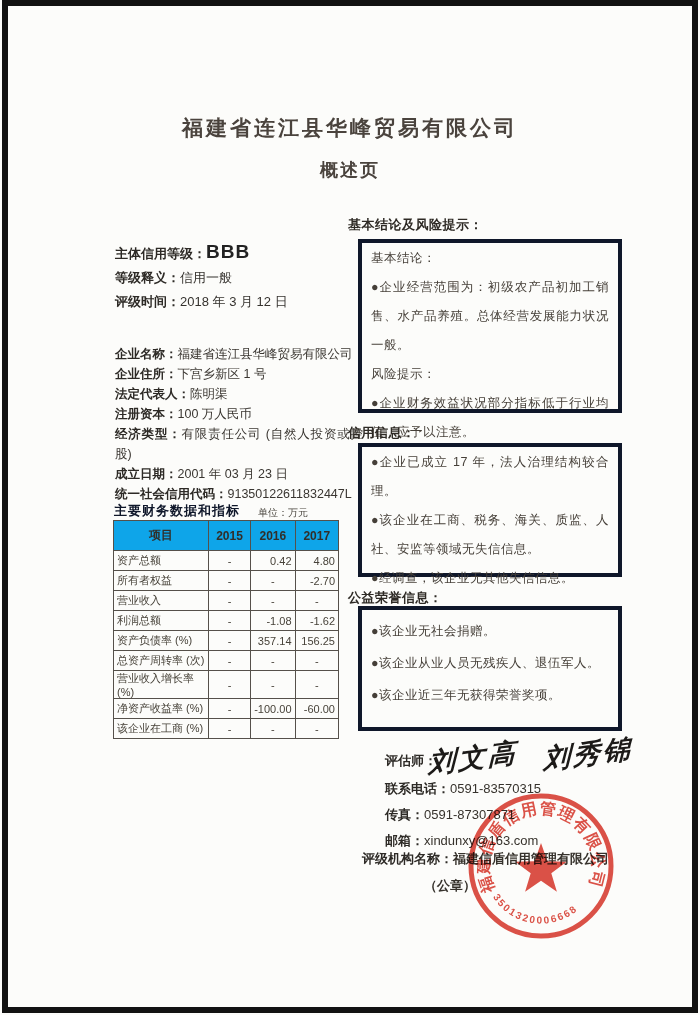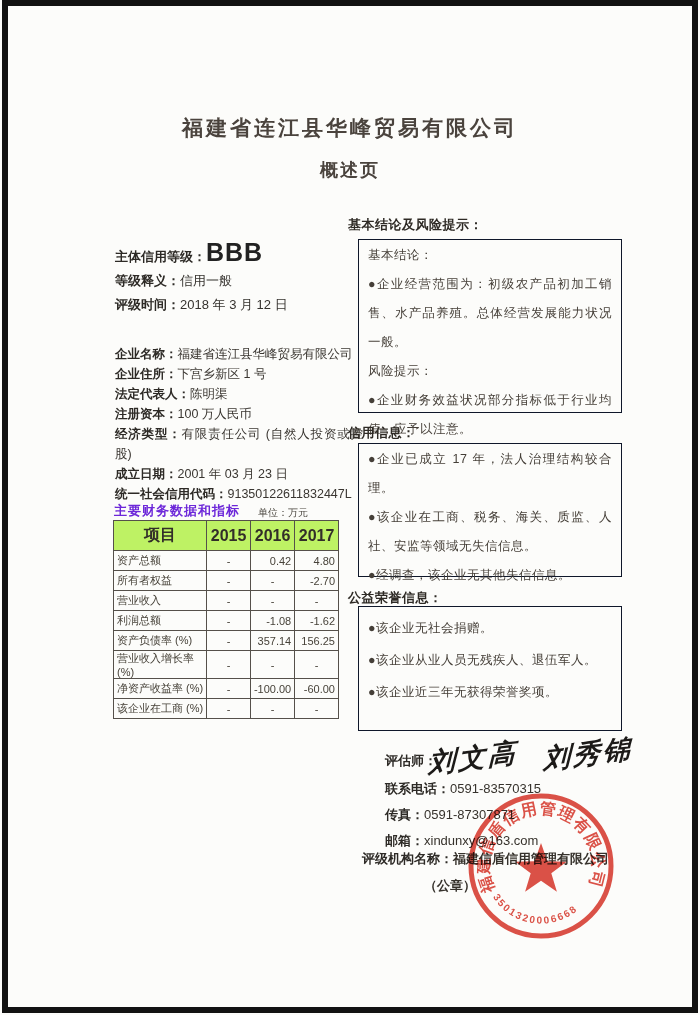--- a/index.html
+++ b/index.html
@@ -7,40 +7,40 @@
         font-family:"Liberation Sans","DejaVu Sans",sans-serif;color:#35322e;}
   .frame{position:absolute;left:2px;top:0;right:2px;bottom:2px;border:6px solid #121212;pointer-events:none;z-index:50;}
 
   .title{position:absolute;top:114px;left:0;width:700px;text-align:center;
          font-size:21px;font-weight:bold;letter-spacing:3px;color:#4a433d;}
   .subtitle{position:absolute;top:158px;left:0;width:700px;text-align:center;
          font-size:18px;font-weight:bold;letter-spacing:2px;color:#4a433d;}
 
   .lbl{font-weight:bold;color:#2d2a26;}
   .rating{position:absolute;left:115px;top:240px;width:250px;font-size:13px;line-height:24px;}
-  .grade{font-size:25px;font-weight:600;color:#222;letter-spacing:1px;}
+  .grade{font-size:19px;font-weight:600;color:#222;letter-spacing:1px;}
 
   .company{position:absolute;left:115px;top:344px;width:248px;font-size:12.5px;line-height:20px;
            font-weight:500;color:#3a3631;text-align:justify;}
   .company .c-line{margin:0;}
 
-  .tbl-caption{position:absolute;left:114px;top:502px;font-size:13px;font-weight:bold;color:#6d28d9;letter-spacing:1px;text-align:right;}
+  .tbl-caption{position:absolute;left:114px;top:502px;font-size:13px;font-weight:bold;color:#0f172a;letter-spacing:1px;text-align:right;}
   .tbl-unit{position:absolute;left:258px;top:506px;width:82px;text-align:left;font-size:10px;color:#4a463f;}
 
   table.fin{position:absolute;left:113px;top:520px;width:226px;border-collapse:collapse;
             font-size:11px;color:#474239;}
   table.fin th,table.fin td{border:1px solid #55504a;padding:0 3px;}
-  table.fin th{height:29px;background:#bef264;font-size:16px;color:#322e29;}
+  table.fin th{height:29px;background:#0ea5e9;font-size:12px;color:#322e29;}
   table.fin td{height:19px;}
   td.cell-name{text-align:left;padding-left:4px;width:101px;}
   td.cell-val{text-align:right;width:37px;}
   td.cell-val.dash{text-align:center;}
 
   .sec-h{position:absolute;left:348px;font-size:13px;font-weight:bold;color:#2e2a25;letter-spacing:0.5px;}
-  .box{position:absolute;left:358px;width:264px;border:1px solid #0f172a;box-sizing:border-box;
+  .box{position:absolute;left:358px;width:264px;border:4px solid #0f172a;box-sizing:border-box;
        padding:1px 9px 0 9px;font-size:12.5px;color:#453f38;font-weight:500;text-align:justify;letter-spacing:0.5px;}
   .box p{margin:0;line-height:29px;}
   .box.b3 p{line-height:32px;}
   .box.b3{padding-top:5px;}
 
   .f-line{position:absolute;font-size:13px;color:#36322c;}
   .sig{position:absolute;font-size:27px;font-weight:bold;font-style:italic;color:#1c1a18;
        transform:rotate(-7deg) skewX(-8deg);letter-spacing:3px;white-space:nowrap;}
 
   .stamp{position:absolute;left:461px;top:786px;width:160px;height:160px;z-index:40;
@@ -107,20 +107,26 @@
           <td class="cell-val">-1.08</td>
           <td class="cell-val">-1.62</td>
         </tr>
       <tr>
           <td class="cell-name">资产负债率 (%)</td>
           <td class="cell-val dash">-</td>
           <td class="cell-val">357.14</td>
           <td class="cell-val">156.25</td>
         </tr>
       <tr>
+          <td class="cell-name">总资产周转率 (次)</td>
+          <td class="cell-val dash">-</td>
+          <td class="cell-val dash">-</td>
+          <td class="cell-val dash">-</td>
+        </tr>
+      <tr>
           <td class="cell-name">营业收入增长率 (%)</td>
           <td class="cell-val dash">-</td>
           <td class="cell-val dash">-</td>
           <td class="cell-val dash">-</td>
         </tr>
       <tr>
           <td class="cell-name">净资产收益率 (%)</td>
           <td class="cell-val dash">-</td>
           <td class="cell-val">-100.00</td>
           <td class="cell-val">-60.00</td>

